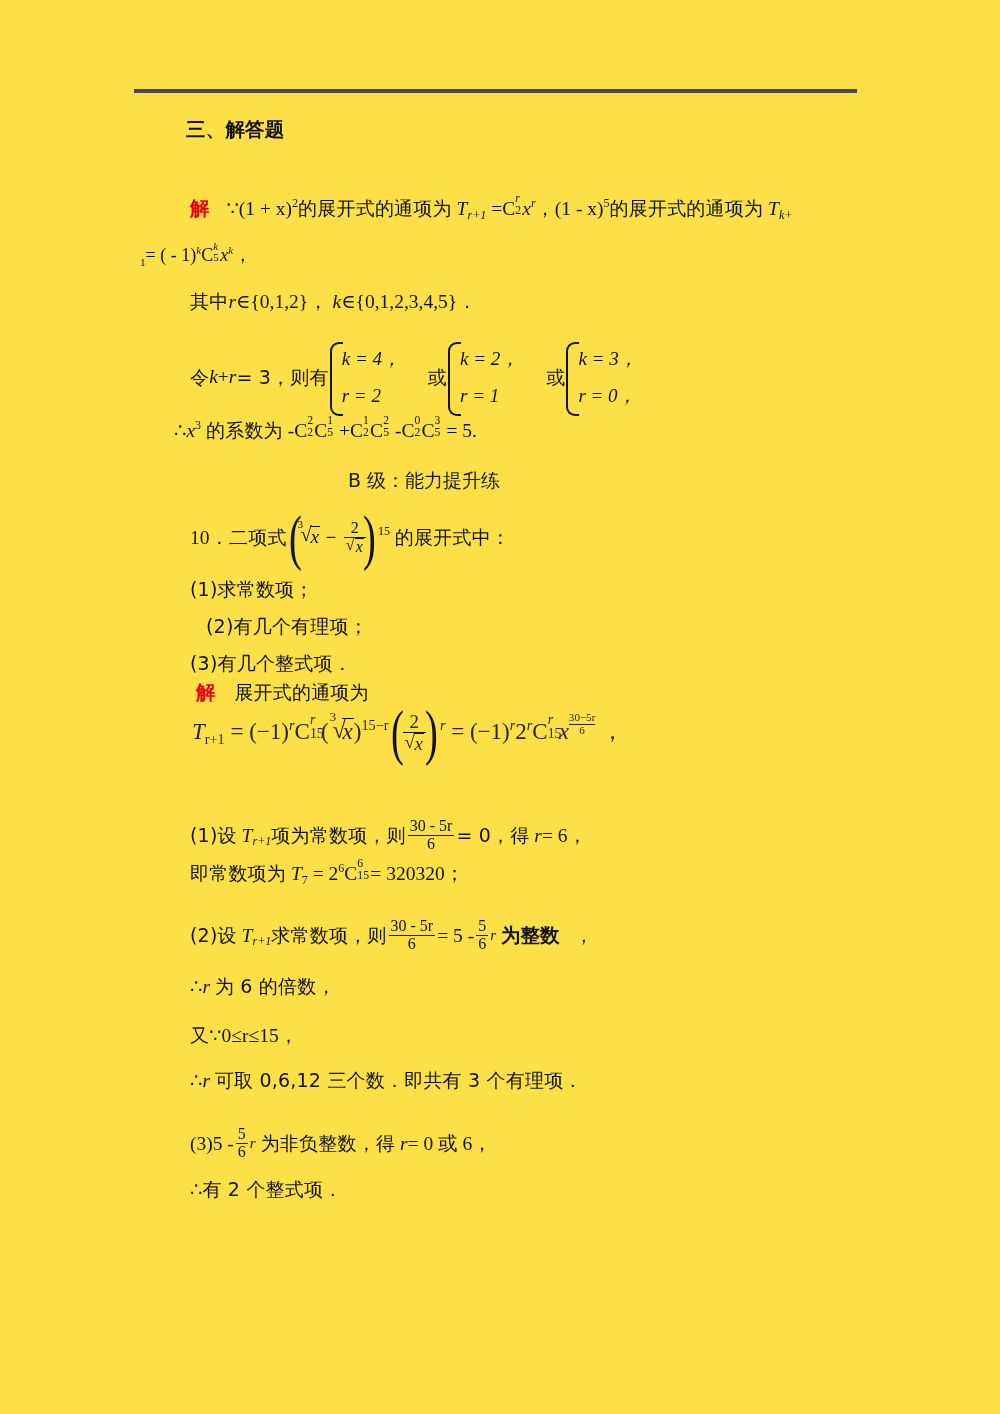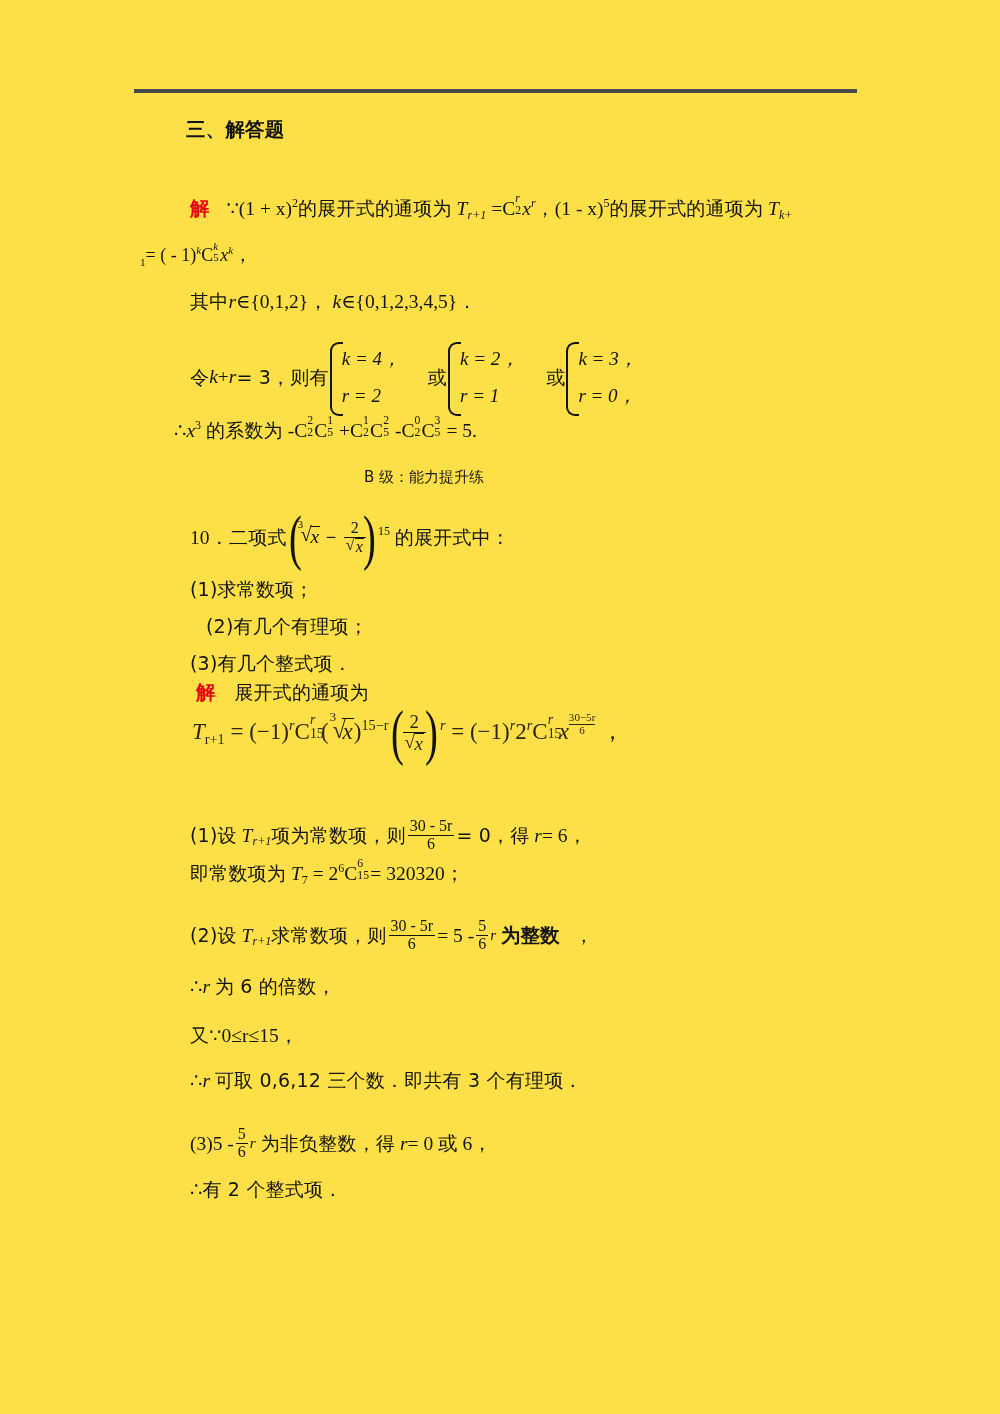--- a/index.html
+++ b/index.html
@@ -229,21 +229,21 @@
   }
   .tinyfrac > .n { display:block; }
   .tinyfrac > .d { display:block; border-top: 1.2px solid #2b2417; }
 
   .center-head {
     position: absolute;
     width: 848px;
     text-align: center;
     left: 0;
     font-family: "DejaVu Sans", "Liberation Sans", sans-serif;
-    font-size: 15px;
+    font-size: 19px;
   }
 </style>
 </head>
 <body>
 
 <div class="page">
 
   <div class="top-rule"></div>
 
   <div class="line heading cn" style="left:186px; top:120px;">三、解答题</div>

